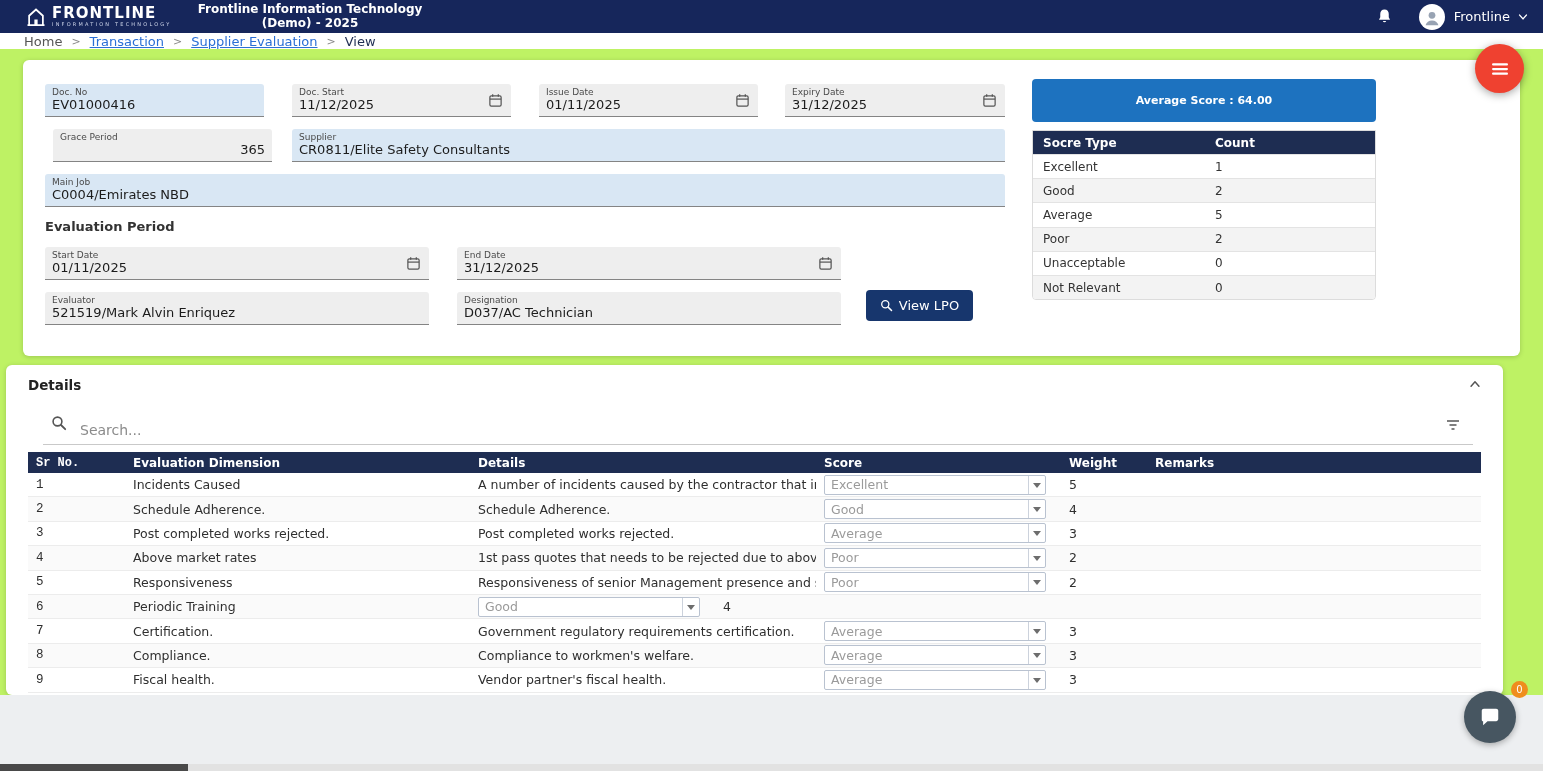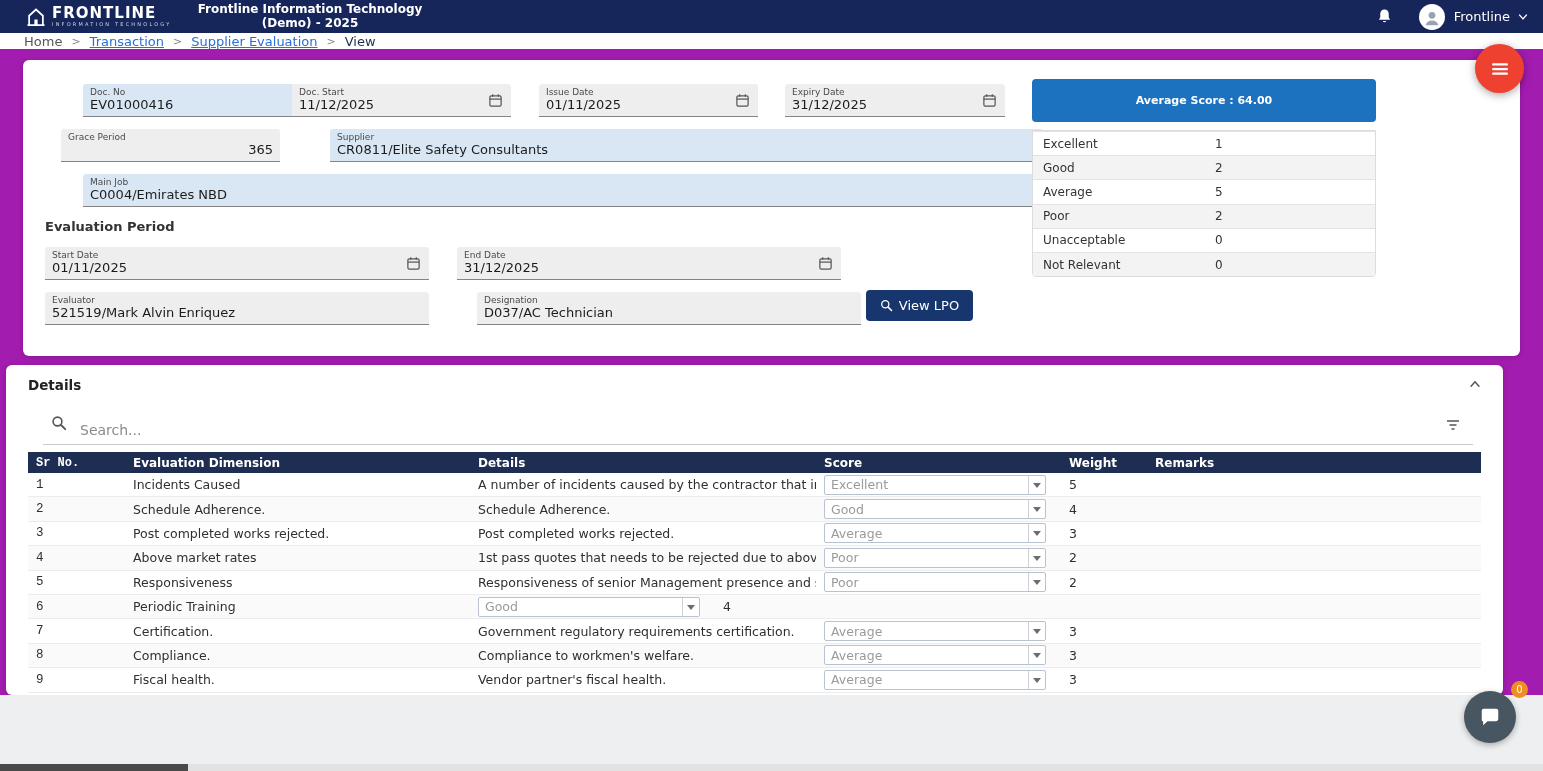--- a/index.html
+++ b/index.html
@@ -1,19 +1,19 @@
 <!DOCTYPE html>
 <html><head>
 <meta charset="utf-8">
 <title>Supplier Evaluation - View</title>
 <style>
   * { box-sizing: border-box; margin: 0; padding: 0; }
   html,body { width:1543px; height:771px; }
   body { font-family: "DejaVu Sans", "Liberation Sans", sans-serif; background:#fff; }
-  .page { position:relative; width:1543px; height:771px; overflow:hidden; background:#a21caf;padding-left:22px; }
+  .page { position:relative; width:1543px; height:771px; overflow:hidden; background:#bef264;padding-left:22px; }
   svg { display:block; }
 
   
   .navbar { position:absolute; left:0; top:0; width:1543px; height:33px; background:#16265b; display:flex; align-items:center; z-index:15; }
   .logo { display:flex; align-items:center; gap:6px; margin-left:26px; cursor:pointer; }
   .logo-ic { width:20px; height:20px; color:#fff; }
   .logo-main { color:#fff; font-size:15px; font-weight:bold; letter-spacing:1px; line-height:15px; }
   .logo-sub { color:#cfd6ea; font-size:5px; letter-spacing:2.2px; line-height:6px; }
   .app-title { position:absolute; left:188px; top:2px; width:244px; text-align:center; color:#fff; font-size:12px; font-weight:bold; line-height:14px; }
   .nav-right { margin-left:auto; display:flex; align-items:center; padding-right:14px; }
@@ -34,21 +34,21 @@
   .fab-menu { position:absolute; left:1475px; top:44px; width:49px; height:49px; border-radius:50%; background:#ef4130; border:none; box-shadow:0 2px 8px rgba(0,0,0,.35); display:flex; align-items:center; justify-content:center; cursor:pointer; z-index:20; }
   .fab-menu svg { width:20px; height:20px; color:#fff; }
 
   
   .card { position:absolute; background:#fff; border-radius:6px; box-shadow:0 1px 5px rgba(0,0,0,.18); }
   .card-top { left:23px; top:60px; width:1497px; height:296px; }
   .card-details { left:6px; top:365px; width:1497px; height:330px; overflow:hidden; }
 
   
   .field { position:absolute; height:33px; background:#eee; border-bottom:1px solid #848484; border-radius:3px 3px 0 0; }
-  .field.blue { background:#d9e7f4;margin-left:38px; }
+  .field.blue { background:#d9e7f4; }
   .f-label { position:absolute; left:7px; top:3px; font-size:9px; color:#4a4a4a; white-space:nowrap; }
   .f-input { position:absolute; left:7px; top:13px; width:calc(100% - 14px); border:none; background:transparent; font-size:13px; color:#1c1c1c; font-family:inherit; outline:none; }
   .field.has-ic .f-input { width:calc(100% - 34px); }
   .field.num .f-input { text-align:right; }
   .f-cal { position:absolute; right:8px; top:9px; width:15px; height:15px; color:#555; cursor:pointer; }
   .section-label { position:absolute; left:22px; top:159px; font-size:13px; font-weight:600; color:#333; }
 
   .btn-lpo { position:absolute; left:843px; top:230px; width:107px; height:31px; background:#17366d; color:#fff; border:none; border-radius:4px; display:flex; align-items:center; justify-content:center; gap:6px; font-size:13px; font-family:inherit; cursor:pointer; }
   .btn-lpo svg { width:13px; height:13px; color:#fff; }
 
@@ -214,21 +214,21 @@
         </svg>
     </div>
     <div class="field has-ic" style="left:762px;top:24px;width:220px">
       <span class="f-label">Expiry Date</span>
       <input class="f-input" value="31/12/2025" style="">
       <svg class="f-cal">
           <use href="#i-cal"></use>
         </svg>
     </div>
 
-    <div class="field num" style="left:38px;top:69px;width:219px">
+    <div class="field num" style="left:30px;top:69px;width:219px">
       <span class="f-label">Grace Period</span>
       <input class="f-input" value="365" style="">
     </div>
     <div class="field blue" style="left:269px;top:69px;width:713px">
       <span class="f-label">Supplier</span>
       <input class="f-input" value="CR0811/Elite Safety Consultants" style="">
     </div>
 
     <div class="field blue" style="left:22px;top:114px;width:960px">
       <span class="f-label">Main Job</span>
@@ -249,35 +249,39 @@
       <input class="f-input" value="31/12/2025" style="">
       <svg class="f-cal">
           <use href="#i-cal"></use>
         </svg>
     </div>
 
     <div class="field" style="left:22px;top:232px;width:384px">
       <span class="f-label">Evaluator</span>
       <input class="f-input" value="521519/Mark Alvin Enriquez" style="">
     </div>
-    <div class="field" style="left:454px;top:232px;width:384px">
+    <div class="field" style="left:434px;top:232px;width:384px">
       <span class="f-label">Designation</span>
       <input class="f-input" value="D037/AC Technician" style="">
     </div>
 
     <button class="btn-lpo">
       <svg>
           <use href="#i-search"></use>
         </svg>
       <span>View LPO</span>
     </button>
 
     <div class="avg-banner">Average Score : 64.00</div>
 
     <div class="score-table">
+      <div class="st-head" style="border-top:none">
+        <span class="st-type">Socre Type</span>
+        <span class="st-count">Count</span>
+      </div>
       <div class="st-body">
         <div class="st-row">
           <span class="st-type">Excellent</span>
           <span class="st-count">1</span>
         </div>
         <div class="st-row">
           <span class="st-type">Good</span>
           <span class="st-count">2</span>
         </div>
         <div class="st-row">

